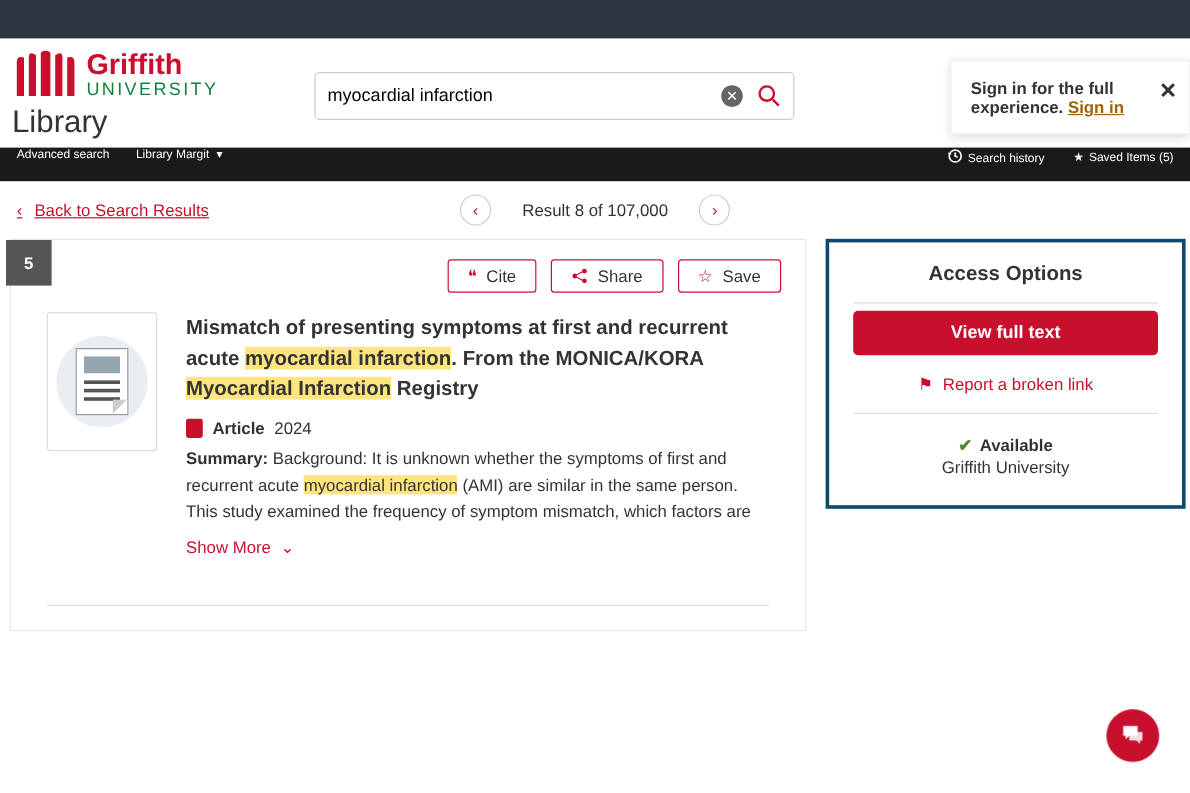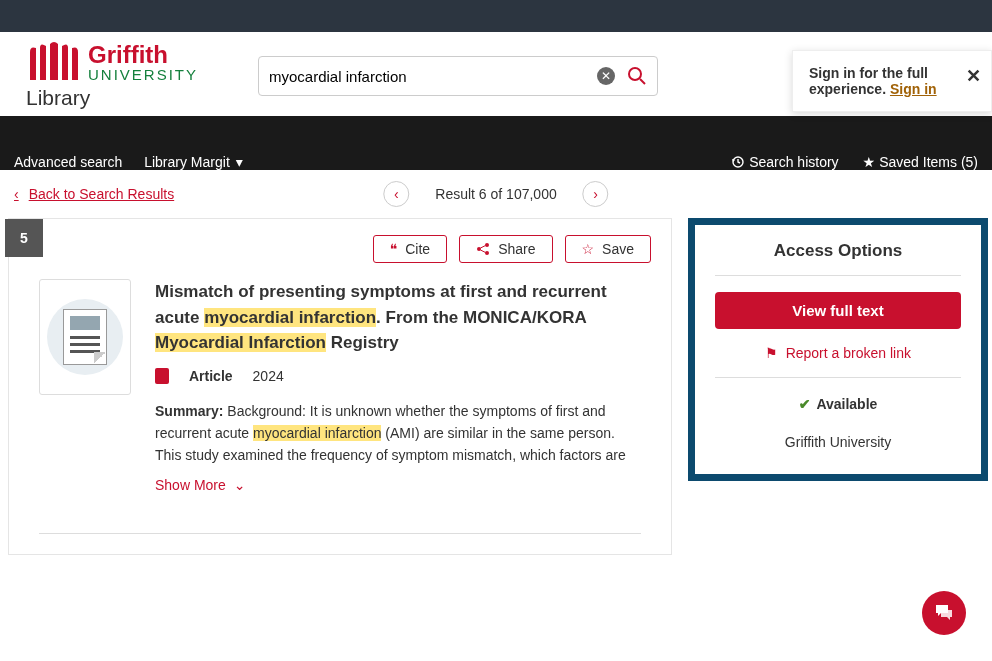--- a/index.html
+++ b/index.html
@@ -1,32 +1,32 @@
 <!DOCTYPE html>
 <html><head>
 <meta charset="utf-8">
 <style>
 *{box-sizing:border-box;margin:0;padding:0}
 body{font-family:-apple-system,Helvetica,Arial,sans-serif;font-size:14px;color:#333;background:#fff;width:992px}
 .topbar{background:#2c3540;height:32px}
-.header{display:flex;align-items:center;padding:10px 26px 6px;gap:60px;position:relative}
+.header{display:flex;align-items:center;padding:10px 10px 6px;gap:80px;position:relative}
 .logo-area{display:flex;flex-direction:column}
 .logo-row{display:flex;align-items:center;gap:6px}
 .logo-text{display:flex;flex-direction:column;line-height:1}
 .logo-g{color:#c8102e;font-weight:bold;font-size:24px}
 .logo-u{color:#15803d;font-size:15px;letter-spacing:2px}
-.library-txt{font-size:21px;color:#333;margin-top:4px}
+.library-txt{font-size:26px;color:#333;margin-top:4px}
 .search-box{display:flex;align-items:center;border:1px solid #ccc;border-radius:4px;height:40px;width:400px;padding:0 10px}
 .search-input{flex:1;border:none;outline:none;font-size:15px}
 .clear-icon{width:18px;height:18px;border-radius:50%;background:#666;color:#fff;display:flex;align-items:center;justify-content:center;font-size:12px;margin-right:12px;cursor:pointer}
 .search-icon-btn{color:#c8102e;cursor:pointer}
 .signin-box{position:absolute;right:0;top:18px;background:#fff;padding:14px 40px 14px 16px;box-shadow:0 2px 8px rgba(0,0,0,0.15);font-weight:bold;font-size:14px;border:1px solid #eee;max-width:200px}
 .signin-box a{color:#a16207;text-decoration:underline}
 .close-x{position:absolute;top:14px;right:10px;font-size:18px;cursor:pointer}
-.blackbar{background:#1a1a1a;color:#fff;display:flex;align-items:flex-end;padding:0 14px;height:54px;font-size:14px}
+.blackbar{background:#1a1a1a;color:#fff;display:flex;align-items:flex-start;padding:0 14px;height:28px;font-size:10px}
 .blackbar .left{display:flex;gap:22px;align-items:center}
 .blackbar .right{margin-left:auto;display:flex;gap:24px;align-items:center}
 .blackbar a{color:#fff;text-decoration:none;cursor:pointer}
 .chev-d{margin-left:6px}
 .resultbar{display:flex;align-items:center;padding:16px 14px}
 .back-link{color:#c8102e;text-decoration:underline;cursor:pointer;display:flex;align-items:center;gap:10px}
 .back-chev{color:#c8102e}
 .result-nav{margin-left:auto;margin-right:auto;display:flex;align-items:center;gap:26px;position:absolute;left:50%;transform:translateX(-50%)}
 .circle-btn{width:26px;height:26px;border:1px solid #ccc;border-radius:50%;display:flex;align-items:center;justify-content:center;color:#c8102e;cursor:pointer}
 .main{display:flex;gap:16px;padding:0 4px 20px}
@@ -42,37 +42,37 @@
 .doc-icon::before{content:"";position:absolute;top:6px;left:6px;right:6px;height:14px;background:#94a6b0}
 .doc-icon .ln{position:absolute;left:6px;right:6px;height:3px;background:#555}
 .doc-icon .l1{top:26px}.doc-icon .l2{top:33px}.doc-icon .l3{top:40px}
 .doc-icon::after{content:"";position:absolute;bottom:0;right:0;width:12px;height:12px;background:linear-gradient(135deg,#ccc 50%,#fff 50%)}
 .details{flex:1}
 .title{font-weight:bold;font-size:17px;line-height:1.5;margin-bottom:12px}
 .hl{background:#ffe57f}
 .authors-row{margin-bottom:14px;line-height:1.6}
 .authors-row .lbl{font-weight:bold}
 .authors-row a{color:#c8102e;text-decoration:underline;cursor:pointer}
-.meta-row{display:flex;align-items:flex-start;gap:20px;margin-bottom:16px}
+.meta-row{display:flex;align-items:flex-start;gap:8px;margin-bottom:6px}
 .doc-badge{width:14px;height:16px;background:#c8102e;display:inline-block;border-radius:2px}
 .pub-line{margin-left:22px;margin-bottom:12px;line-height:1.6}
 .summary{line-height:1.6}
 .summary .lbl{font-weight:bold}
 .show-more{color:#c8102e;cursor:pointer;margin-top:10px;display:flex;align-items:center;gap:8px}
 .divider{border:none;border-top:1px solid #ddd;margin:20px 30px}
 .side{width:300px}
-.access-box{border:7px solid #0c4a6e;background:#fff;padding:16px 20px 24px}
+.access-box{border:3px solid #0c4a6e;background:#fff;padding:16px 20px 24px}
 .access-title{font-weight:bold;font-size:17px;text-align:center;padding-bottom:14px;border-bottom:1px solid #ddd}
-.view-btn{background:#c8102e;color:#fff;border:none;border-radius:4px;width:100%;padding:10px;font-size:15px;font-weight:bold;margin-top:16px;cursor:pointer}
+.view-btn{background:#c8102e;color:#fff;border:none;border-radius:4px;width:100%;padding:10px;font-size:15px;font-weight:bold;margin-top:6px;cursor:pointer}
 .report-link{color:#c8102e;display:flex;align-items:center;justify-content:center;gap:8px;margin:16px 0;cursor:pointer}
 .flag{color:#c8102e}
 .avail-block{border-top:1px solid #ddd;padding-top:18px;text-align:center}
 .avail{color:#333;font-weight:bold}
 .check{color:#4a8a2a;margin-right:6px}
-.inst{margin-top:22px}
+.inst{margin-top:2px}
 .chat-fab{position:fixed;right:26px;bottom:26px;width:44px;height:44px;border-radius:50%;background:#c8102e;color:#fff;display:flex;align-items:center;justify-content:center;cursor:pointer;font-size:18px}
 svg{display:block}
 </style>
 </head>
 <body>
 
 <div class="topbar"></div>
 
 <div class="header">
   <div class="logo-area">
@@ -125,21 +125,21 @@
   </div>
 </div>
 
 <div class="resultbar" style="position:relative">
   <span class="back-link">
     <span class="back-chev">‹</span>
     <span>Back to Search Results</span>
   </span>
   <div class="result-nav">
     <span class="circle-btn">‹</span>
-    <span>Result 6 of 107,000</span>
+    <span>Result 8 of 107,000</span>
     <span class="circle-btn">›</span>
   </div>
 </div>
 
 <div class="main">
   <div class="record">
     <div class="num-badge">5</div>
     <div class="actions">
       <button class="act-btn">
           <span class="ic">❝</span>

